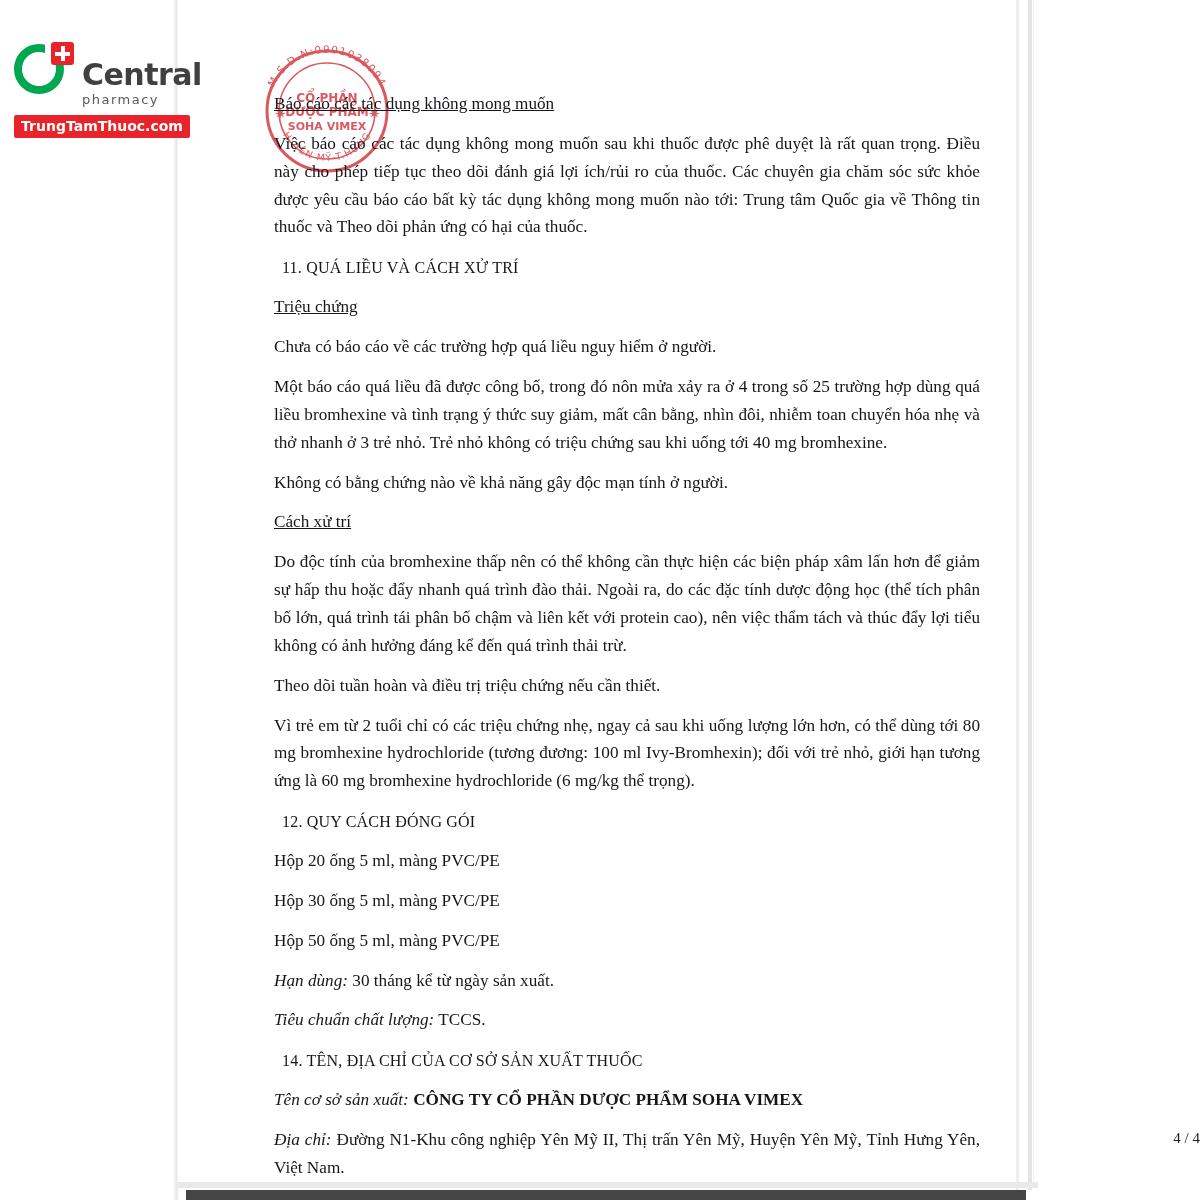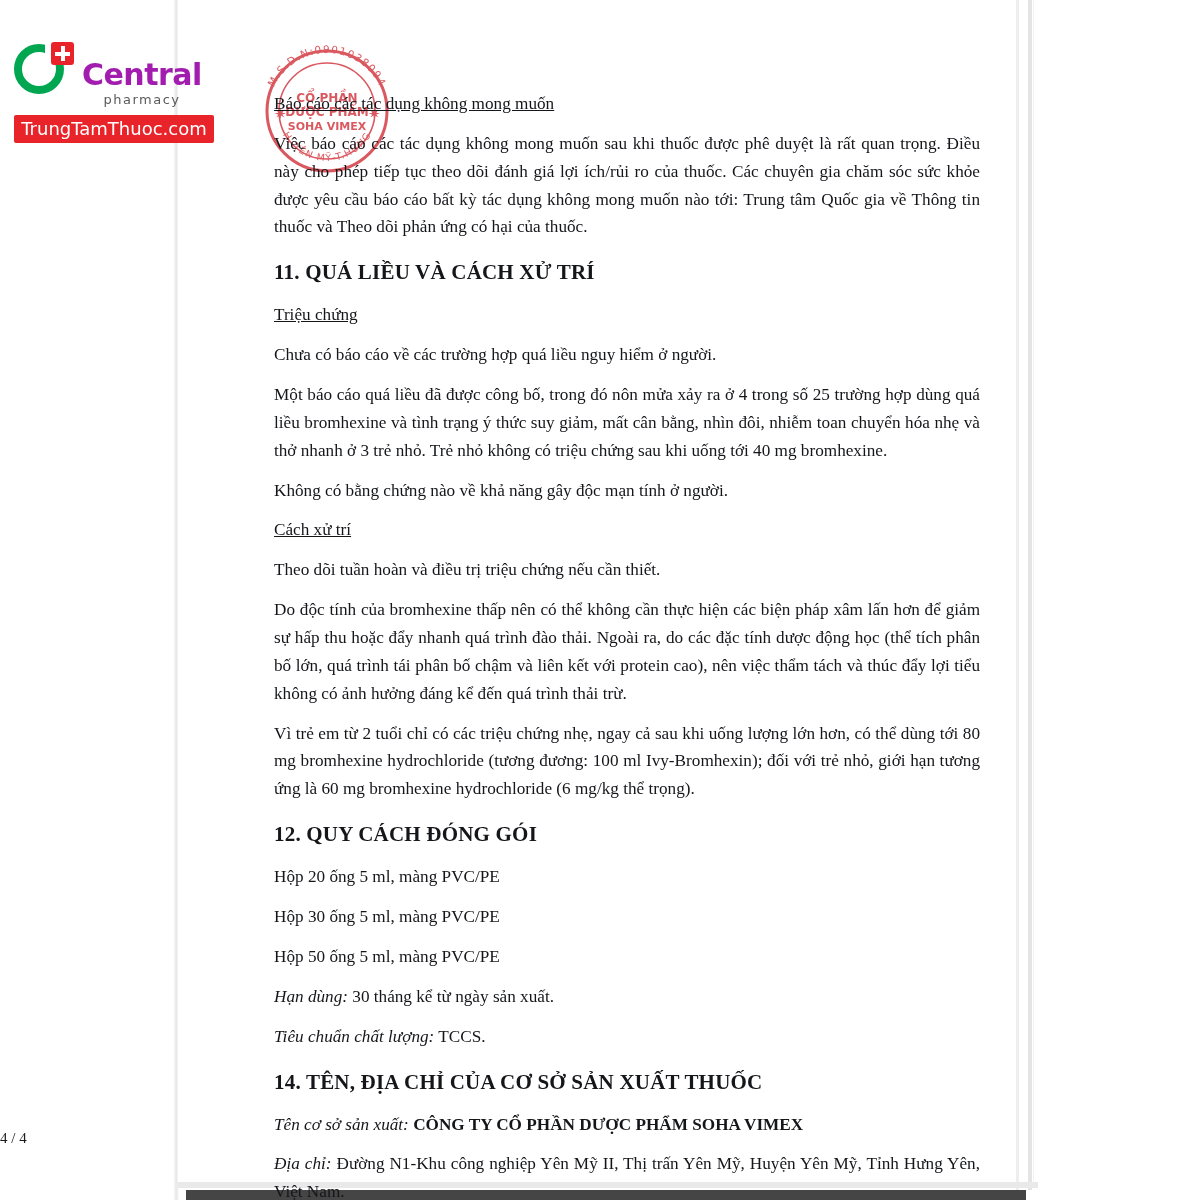--- a/index.html
+++ b/index.html
@@ -122,41 +122,40 @@
   .logo-cross::after {
     left: 4px; top: 9.5px; width: 15px; height: 4px;
   }
   .logo-text {
     line-height: 1;
   }
   .logo-central {
     font-family: "DejaVu Sans", sans-serif;
     font-size: 30px;
     font-weight: 700;
-    color: #a21caf;
+    color: #404040;
     letter-spacing: -.5px;
     margin-top: 24px;
   }
   .logo-pharmacy {
     font-family: "DejaVu Sans", sans-serif;
     font-size: 13px;
     color: #5a5a5a;
     letter-spacing: 1.5px;
     margin-top: 3px;
-    text-align: center;
   }
   .logo-banner {
     margin-top: 9px;
     background: #e8242a;
     color: #ffffff;
     font-family: "DejaVu Sans", sans-serif;
-    font-size: 18px;
-    font-weight: 400;
+    font-size: 14px;
+    font-weight: 700;
     padding: 3px 6px 4px 6px;
-    width: 200px;
+    width: 176px;
     box-sizing: border-box;
     text-align: center;
     border-radius: 2px;
   }
 
   
   .stamp {
     position: absolute;
     left: 252px;
     top: 36px;
@@ -173,42 +172,42 @@
     left: 274px;
     top: 78px;
     width: 706px;
     color: #15161a;
     font-size: 17.2px;
     line-height: 1.62;
     text-align: justify;
   }
   .doc p { margin: 12px 0 9px 0; }
   .h-sec {
-    font-weight: 700;
-    font-size: 21px;
-    margin: 14px 0 5px 0;
+    font-weight: 400;
+    font-size: 16px;
+    margin: 14px 0 5px 8px;
     letter-spacing: .2px;
   }
   .sub-ul {
     text-decoration: underline;
     margin: 4px 0 4px 0;
   }
   .ital { font-style: italic; }
   .bold { font-weight: 700; }
   .tight { margin-bottom: 4px; }
   .line-item { margin: 0 0 7px 0; }
   .strike-head {
     margin: 0 0 7px 0;
   }
   .page-num {
     position: absolute;
     left: 0;
     top: 1130px;
-    width: 952px;
-    text-align: left;
+    width: 1200px;
+    text-align: right;
     font-size: 15px;
     color: #1c1c1c;
   }
   sup { font-size: .68em; vertical-align: super; }
 </style>
 </head>
 <body>
 
 <div id="page">
 
@@ -262,22 +261,22 @@
 
     <div class="h-sec">
       <span>11.</span>
       <span>QUÁ LIỀU VÀ CÁCH XỬ TRÍ</span>
     </div>
     <p class="sub-ul tight">Triệu chứng</p>
     <p>Chưa có báo cáo về các trường hợp quá liều nguy hiểm ở người.</p>
     <p>Một báo cáo quá liều đã được công bố, trong đó nôn mửa xảy ra ở 4 trong số 25 trường hợp dùng quá liều bromhexine và tình trạng ý thức suy giảm, mất cân bằng, nhìn đôi, nhiễm toan chuyển hóa nhẹ và thở nhanh ở 3 trẻ nhỏ. Trẻ nhỏ không có triệu chứng sau khi uống tới 40 mg bromhexine.</p>
     <p>Không có bằng chứng nào về khả năng gây độc mạn tính ở người.</p>
     <p class="sub-ul tight">Cách xử trí</p>
+    <p>Do độc tính của bromhexine thấp nên có thể không cần thực hiện các biện pháp xâm lấn hơn để giảm sự hấp thu hoặc đẩy nhanh quá trình đào thải. Ngoài ra, do các đặc tính dược động học (thể tích phân bố lớn, quá trình tái phân bố chậm và liên kết với protein cao), nên việc thẩm tách và thúc đẩy lợi tiểu không có ảnh hưởng đáng kể đến quá trình thải trừ.</p>
     <p>Theo dõi tuần hoàn và điều trị triệu chứng nếu cần thiết.</p>
-    <p>Do độc tính của bromhexine thấp nên có thể không cần thực hiện các biện pháp xâm lấn hơn để giảm sự hấp thu hoặc đẩy nhanh quá trình đào thải. Ngoài ra, do các đặc tính dược động học (thể tích phân bố lớn, quá trình tái phân bố chậm và liên kết với protein cao), nên việc thẩm tách và thúc đẩy lợi tiểu không có ảnh hưởng đáng kể đến quá trình thải trừ.</p>
     <p>Vì trẻ em từ 2 tuổi chỉ có các triệu chứng nhẹ, ngay cả sau khi uống lượng lớn hơn, có thể dùng tới 80 mg bromhexine hydrochloride (tương đương: 100 ml Ivy-Bromhexin); đối với trẻ nhỏ, giới hạn tương ứng là 60 mg bromhexine hydrochloride (6 mg/kg thể trọng).</p>
 
     <div class="h-sec">
       <span>12.</span>
       <span>QUY CÁCH ĐÓNG GÓI</span>
     </div>
     <p class="line-item">Hộp 20 ống 5 ml, màng PVC/PE</p>
     <p class="line-item">Hộp 30 ống 5 ml, màng PVC/PE</p>
     <p class="line-item">Hộp 50 ống 5 ml, màng PVC/PE</p>
 

